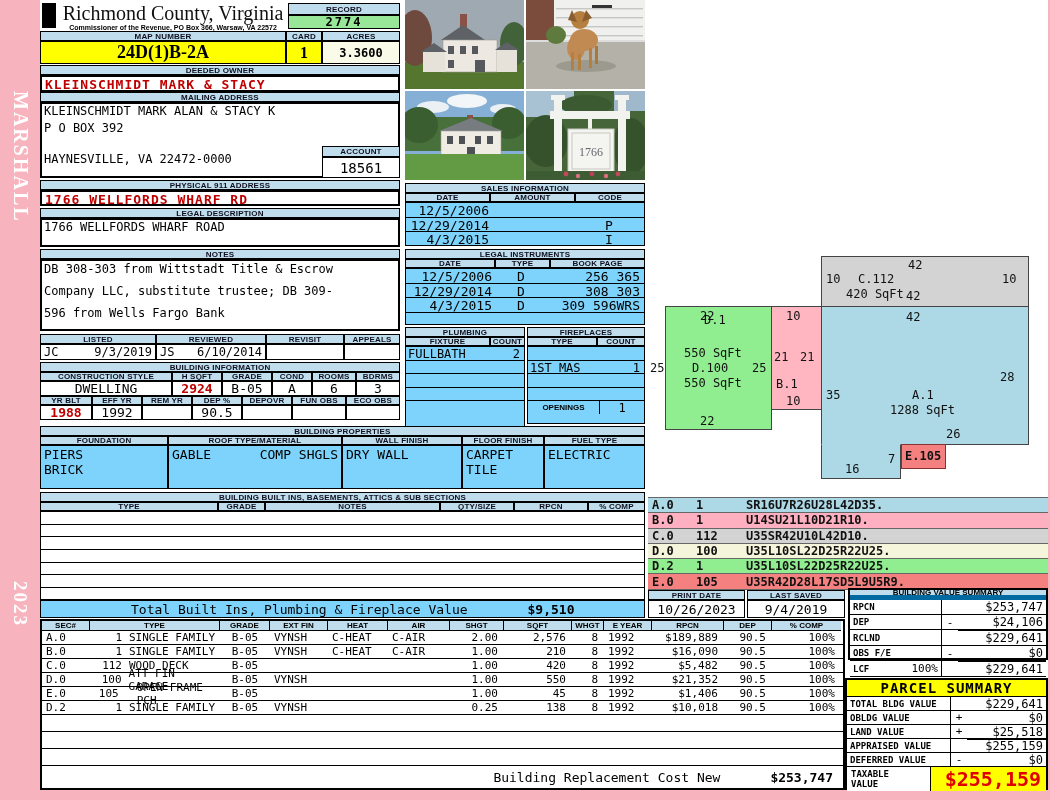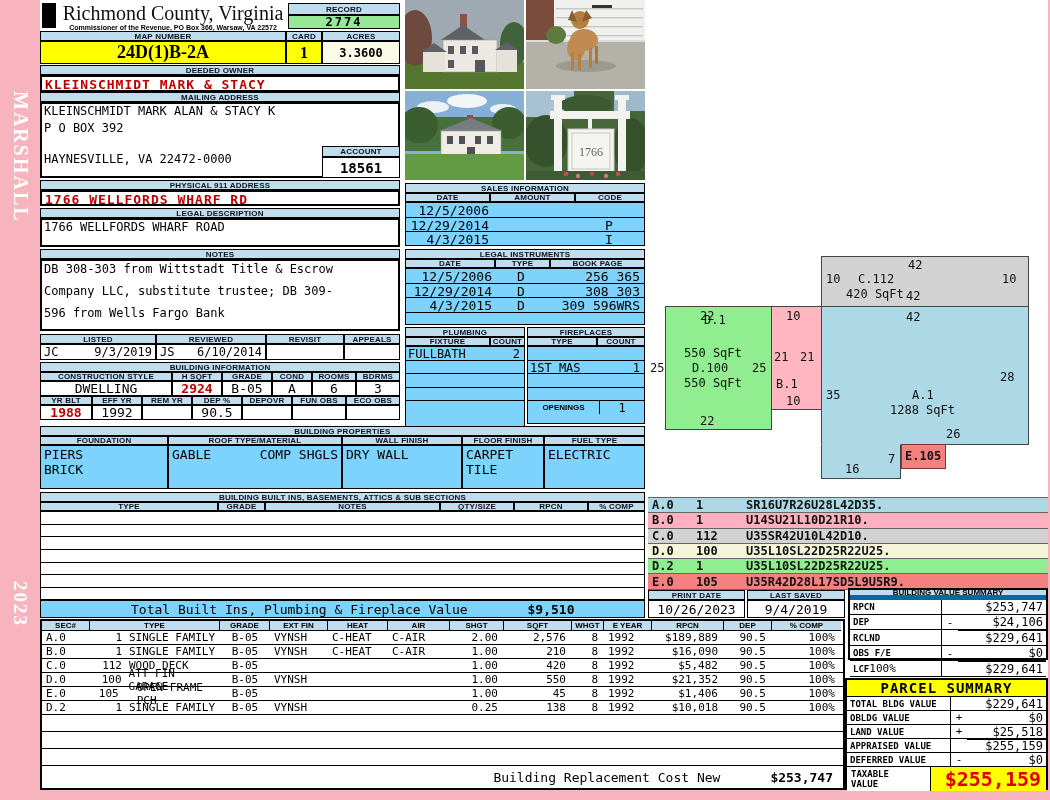--- a/index.html
+++ b/index.html
@@ -56,21 +56,21 @@
 
 <div class="hdr" style="left:40px;top:65px;width:360px;height:10px">DEEDED OWNER</div>
 <div class="bx mono red" style="left:40px;top:75px;width:360px;height:17px;font-weight:bold;font-size:13px;letter-spacing:1px;padding-left:3px">KLEINSCHMIDT MARK &amp; STACY</div>
 
 <div class="hdr" style="left:40px;top:92px;width:360px;height:10px">MAILING ADDRESS</div>
 <div class="bx" style="left:40px;top:102px;width:360px;height:76px"></div>
 <div class="abs mono" style="left:44px;top:104px;font-size:12px;z-index:3">KLEINSCHMIDT MARK ALAN &amp; STACY K</div>
 <div class="abs mono" style="left:44px;top:121px;font-size:12px;z-index:3">P O BOX 392</div>
 <div class="abs mono" style="left:44px;top:152px;font-size:12px;z-index:3">HAYNESVILLE, VA 22472-0000</div>
 <div class="hdr" style="left:322px;top:146px;width:78px;height:11px">ACCOUNT</div>
-<div class="cellval ctr mono" style="left:322px;top:157px;width:78px;height:21px;font-weight:bold;font-size:14px">18561</div>
+<div class="cellval ctr mono" style="left:322px;top:157px;width:78px;height:21px;font-weight:normal;font-size:14px">18561</div>
 
 <div class="hdr" style="left:40px;top:180px;width:360px;height:10px">PHYSICAL 911 ADDRESS</div>
 <div class="bx mono red" style="left:40px;top:190px;width:360px;height:16px;font-weight:bold;font-size:13px;letter-spacing:1px;padding-left:3px">1766 WELLFORDS WHARF RD</div>
 
 <div class="hdr" style="left:40px;top:208px;width:360px;height:10px">LEGAL DESCRIPTION</div>
 <div class="bx" style="left:40px;top:218px;width:360px;height:29px"></div>
 <div class="abs mono" style="left:44px;top:220px;font-size:12px;z-index:3">1766 WELLFORDS WHARF ROAD</div>
 
 <div class="hdr" style="left:40px;top:249px;width:360px;height:10px">NOTES</div>
 <div class="bx" style="left:40px;top:259px;width:360px;height:72px"></div>
@@ -400,21 +400,21 @@
     <span class="vs-lab" style="width:92px">RCLND</span>
     <span class="vs-op"></span>
     <span class="vs-val" style="border-top:1px solid #000">$229,641</span>
   </div>
   <div class="row" style="flex:1">
     <span class="vs-lab" style="width:92px">OBS F/E</span>
     <span class="vs-op">-</span>
     <span class="vs-val">$0</span>
   </div>
   <div class="row" style="flex:1">
-    <span class="vs-lab" style="width:92px;">
+    <span class="vs-lab" style="width:92px;justify-content:space-between">
       <span>LCF</span>
       <span style="font-weight:normal;font-size:11px">100%</span>
     </span>
     <span class="vs-op"></span>
     <span class="vs-val" style="border-top:1px solid #000">$229,641</span>
   </div>
 </div>
 
 <div class="bx" style="left:40px;top:619px;width:805px;height:171px;display:flex;flex-direction:column">
   <div class="row" style="height:10px">

